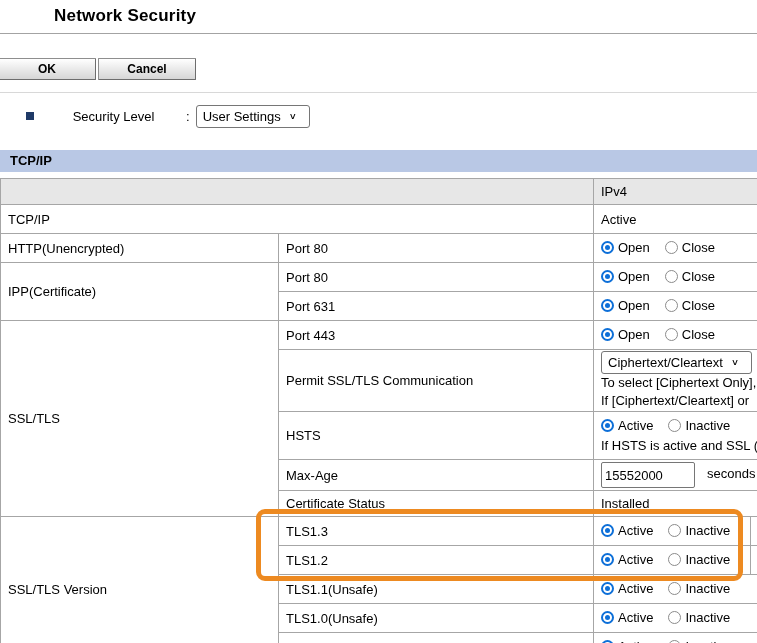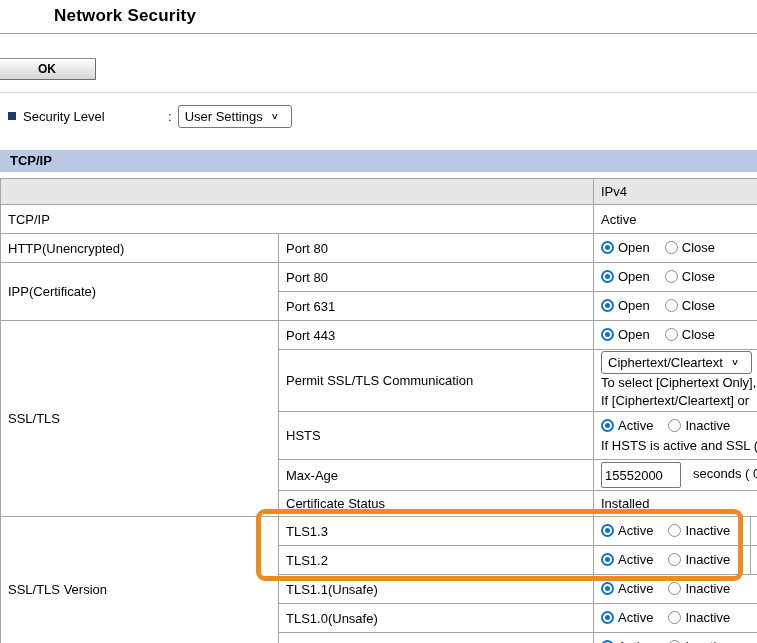--- a/index.html
+++ b/index.html
@@ -12,21 +12,21 @@
   .rule{position:absolute;left:0;width:757px;height:0;border-top:1px solid #a3a3a3;}
   .rule.title-rule{top:33px;}
   .rule.btn-rule{top:92px;border-top-color:#d8d8d8;}
   .btn-row{position:absolute;left:-2px;top:58px;display:flex;gap:2px;}
   .btn{
     width:98px;height:22px;font-family:inherit;font-size:12px;font-weight:bold;color:#000;
     background:linear-gradient(#ffffff,#ececec 45%,#d6d6d6);
     border:1px solid #8e8e8e;border-right-color:#6d6d6d;border-bottom-color:#6d6d6d;
     border-radius:1px;padding:0;cursor:pointer;
   }
-  .security-level{position:absolute;left:8px;top:103px;height:26px;display:flex;align-items:center;}
+  .security-level{position:absolute;left:26px;top:103px;height:26px;display:flex;align-items:center;text-align:center;}
   .bullet{width:8px;height:8px;background:#1f3a67;display:inline-block;margin-right:7px;}
   .sl-label{width:145px;}
   .sl-colon{margin-right:6px;}
   .ui-select{
     display:inline-flex;align-items:center;justify-content:space-between;
     height:23px;min-width:110px;padding:0 12px 0 6px;background:#fff;
     border:1px solid #767676;border-radius:3px;cursor:pointer;box-sizing:border-box;
   }
   .ui-select .chev{font-size:11px;margin-left:8px;transform:scaleY(.8);}
   .section-bar{
@@ -56,39 +56,40 @@
     display:inline-block;width:13px;height:13px;border-radius:50%;background:#fff;
     border:1px solid #8b8b8b;box-sizing:border-box;cursor:pointer;flex:0 0 auto;
   }
   .radio.sel{border:2px solid #0d6fd8;position:relative;}
   .radio.sel::after{
     content:"";position:absolute;left:2px;top:2px;width:5px;height:5px;border-radius:50%;background:#0d6fd8;
   }
   .note{line-height:18px;}
   .stackline{line-height:19px;}
   .txtinput{
-    width:80px;height:20px;border:1px solid #767676;border-radius:2px;
+    width:94px;height:20px;border:1px solid #767676;border-radius:2px;
     font-family:inherit;font-size:13px;padding:12px 3px;box-sizing:border-box;vertical-align:middle;
   }
   .suffix{margin-left:12px;}
   
   .highlight-box{
     position:absolute;left:256px;width:487px;box-sizing:border-box;
     border:5px solid #ed8a21;border-radius:9px;pointer-events:none;z-index:5;
   }
 </style>
 </head>
 <body>
 
 <div class="stage">
   <div class="page-title">Network Security</div>
   <div class="rule title-rule"></div>
 
   <div class="btn-row">
     <button class="btn">OK</button>
+    <button class="btn">Cancel</button>
   </div>
   <div class="rule btn-rule"></div>
 
   <div class="security-level">
     <span class="bullet"></span>
     <span class="sl-label">Security Level</span>
     <span class="sl-colon">:</span>
     <span class="ui-select">
       <span>User Settings</span>
       <span class="chev">∨</span>

